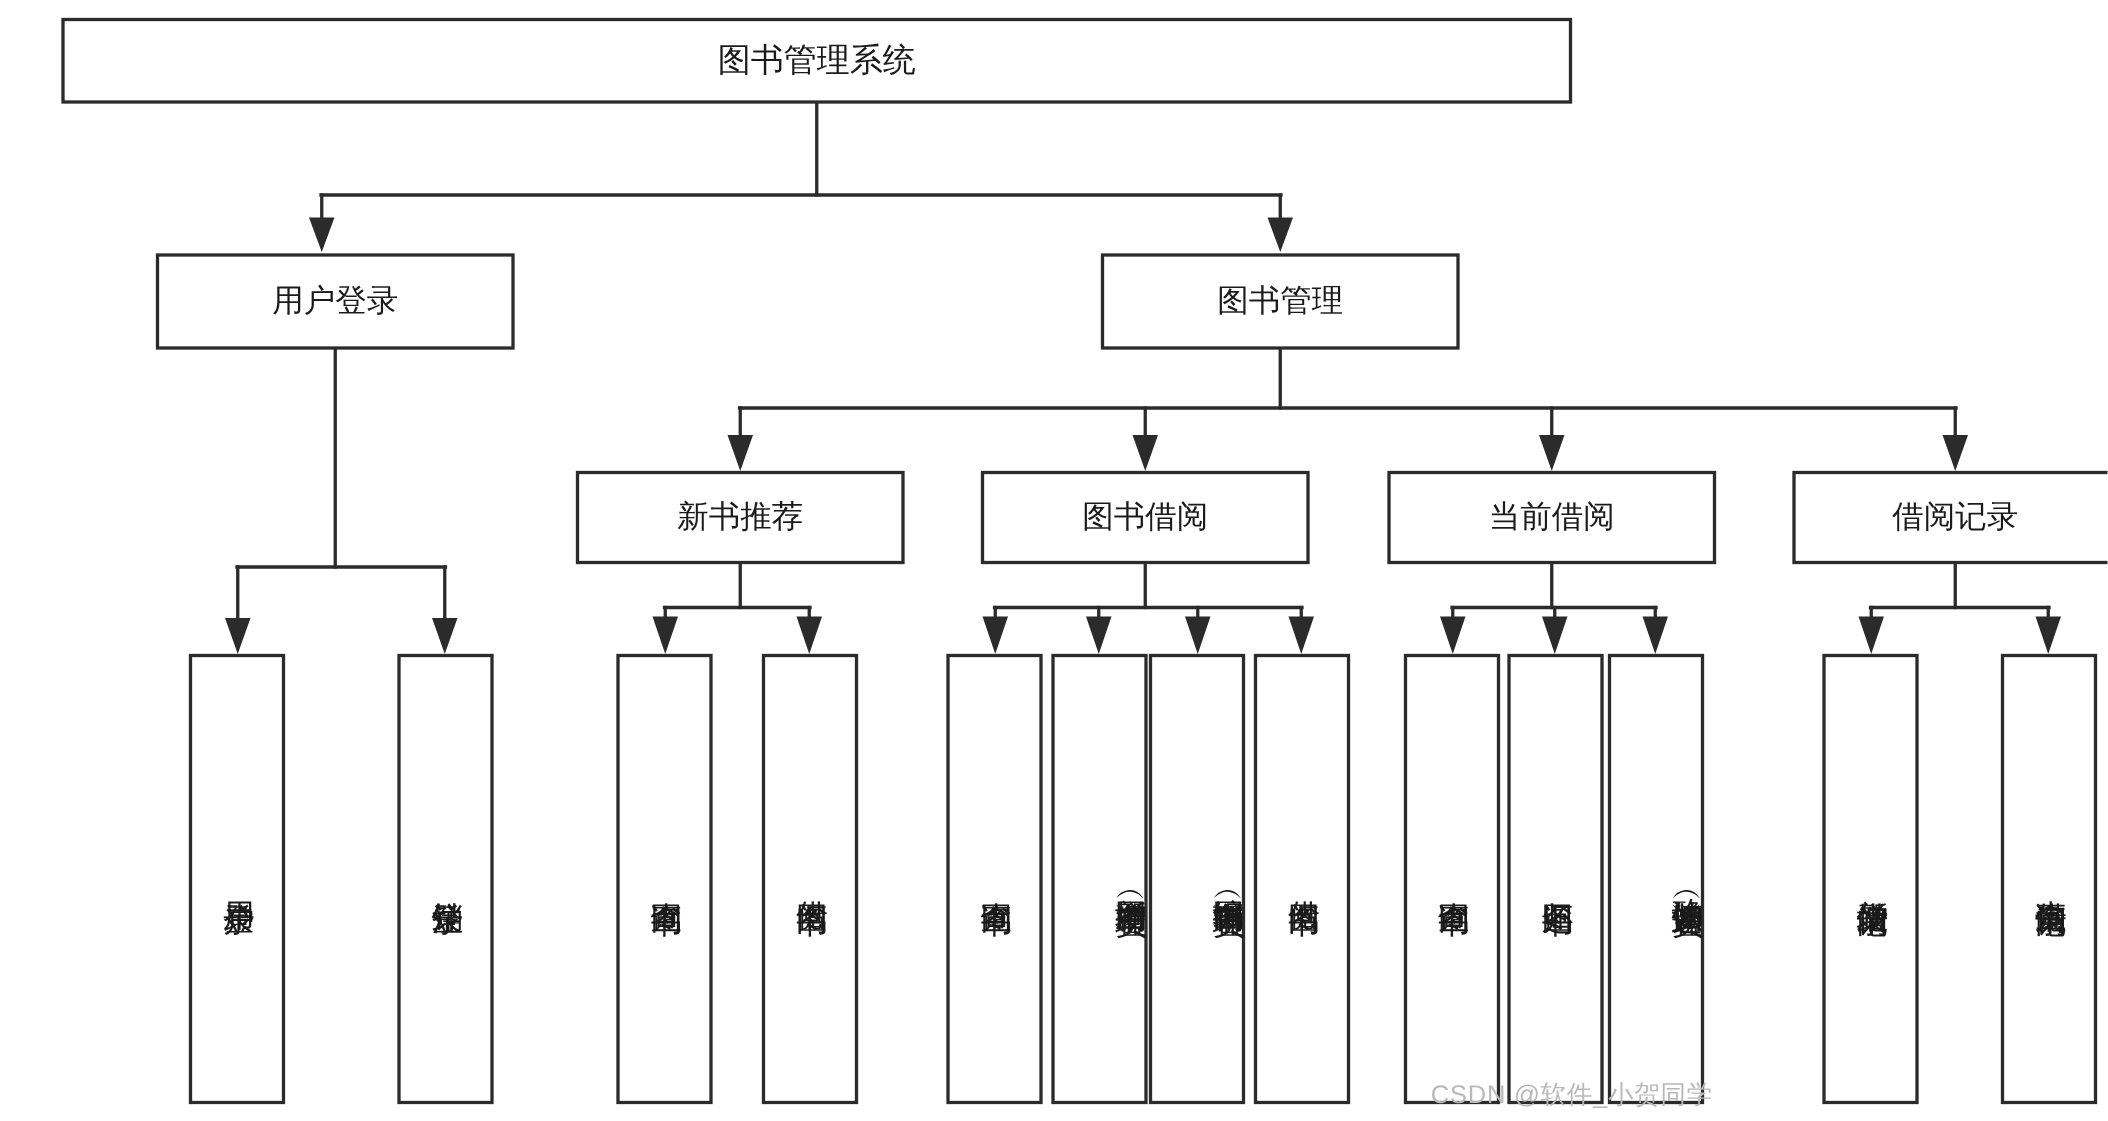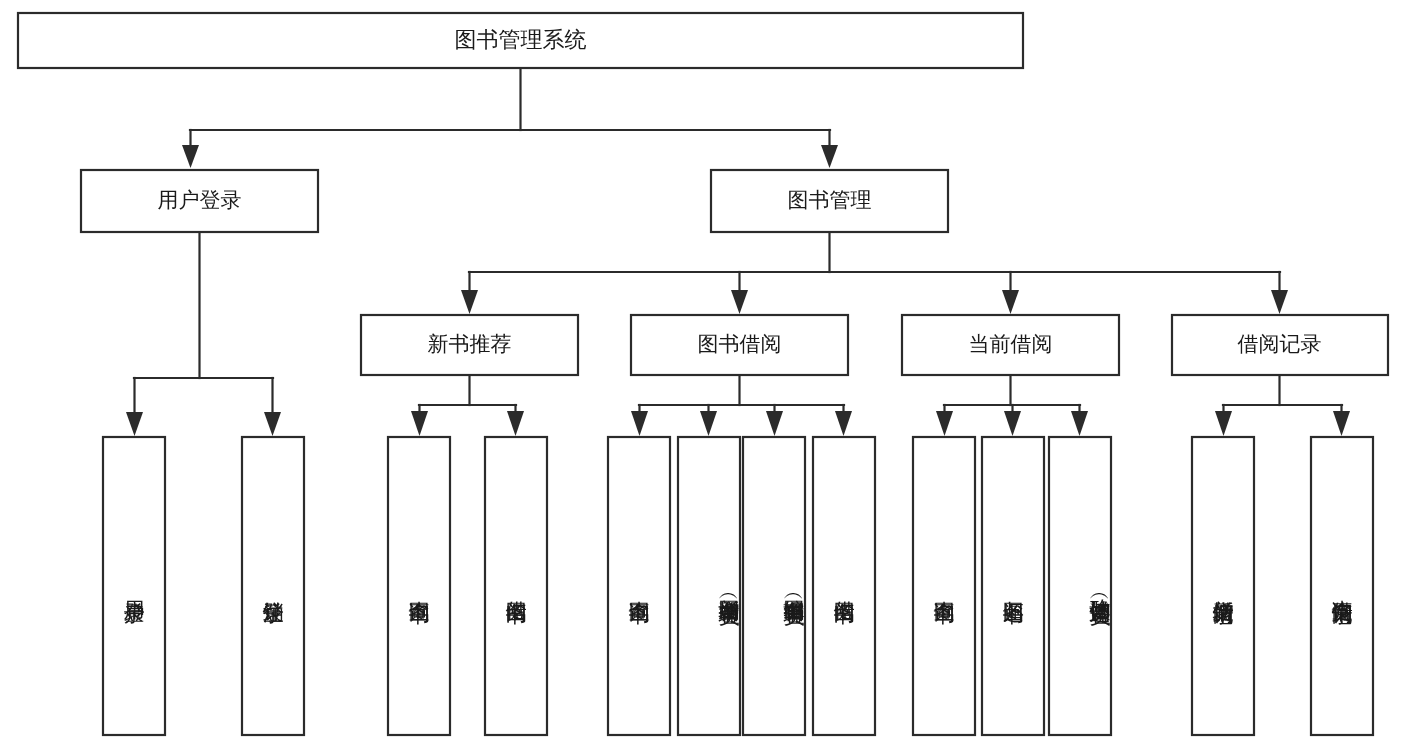--- a/index.html
+++ b/index.html
@@ -11,20 +11,21 @@
     width: 1405px;
     height: 747px;
     font-family: "Liberation Sans", "DejaVu Sans", sans-serif;
     overflow: hidden;
     position: relative;
   }
   #diagram-root {
     position: relative;
     width: 1132px;
     height: 747px;
+    margin-left: 24px;
   }
   svg.diagram-svg {
     position: absolute;
     left: 0;
     top: 0;
     width: 1405px;
     height: 747px;
   }
   .node-box {
     fill: #ffffff;
@@ -220,13 +221,14 @@
   <div class="vlabel" style="left:608px; top:437px; width:62px; height:298px;">查询图书</div>
   <div class="vlabel" style="left:678px; top:441px; width:62px; height:290px; align-items:flex-start;">新增图书（管理员）</div>
   <div class="vlabel" style="left:743px; top:441px; width:62px; height:290px; align-items:flex-start;">编辑图书（管理员）</div>
   <div class="vlabel" style="left:813px; top:437px; width:62px; height:298px;">借阅图书</div>
   <div class="vlabel" style="left:913px; top:437px; width:62px; height:298px;">查询图书</div>
   <div class="vlabel" style="left:982px; top:437px; width:62px; height:298px;">归还图书</div>
   <div class="vlabel" style="left:1049px; top:441px; width:62px; height:290px; align-items:flex-start;">确认归还（管理员）</div>
   <div class="vlabel" style="left:1192px; top:437px; width:62px; height:298px;">新增借阅记录</div>
   <div class="vlabel" style="left:1311px; top:437px; width:62px; height:298px;">查询借阅记录</div>
 
+  <div class="watermark">CSDN @软件_小贺同学</div>
 </div>
 
 </body></html>

